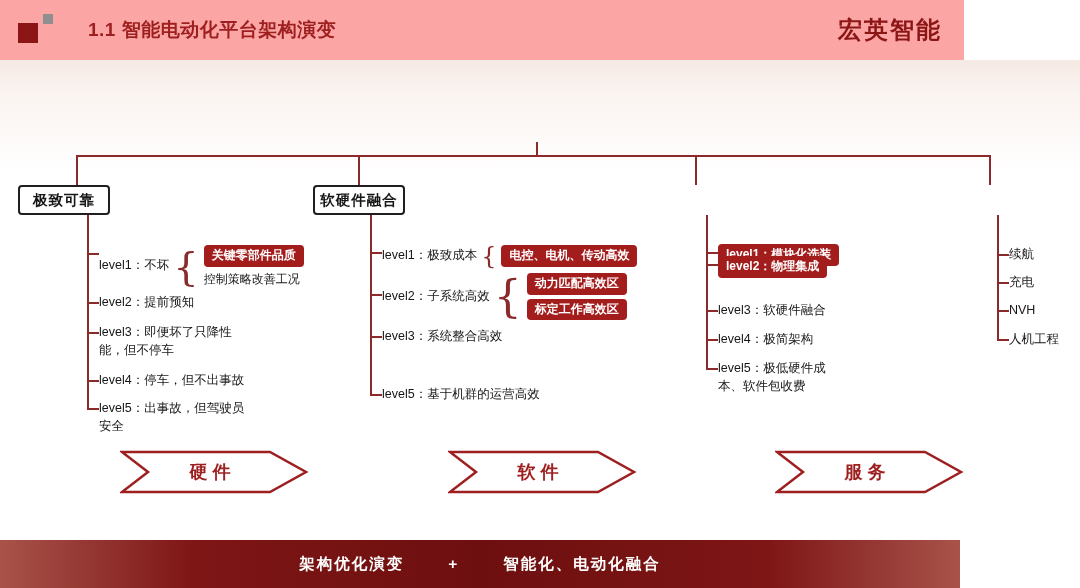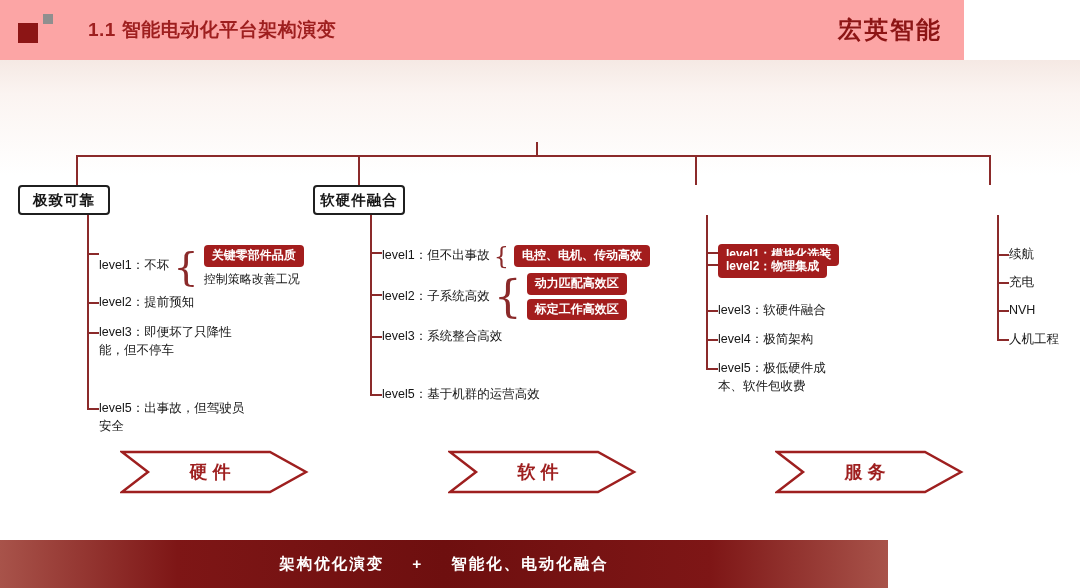--- a/index.html
+++ b/index.html
@@ -88,23 +88,23 @@
   #banner-2 { left:775px; }
   .banner svg { position:absolute; left:0; top:0; }
   .banner .blabel {
     position:absolute; left:28px; top:0; width:124px; height:44px;
     display:flex; align-items:center; justify-content:center;
     font-size:18px; font-weight:bold; color:#9E1F1F; letter-spacing:5px; text-indent:5px;
   }
 
   
   #footer {
-    position:absolute; left:0; bottom:0; width:888px; height:48px;
+    position:absolute; left:0; bottom:0; width:960px; height:48px;
     background:linear-gradient(90deg,#a8534a 0%,#7e1616 20%,#6e0f0f 50%,#7e1616 80%,#a8534a 100%);
-    display:flex; align-items:center; justify-content:center; gap:28px;
+    display:flex; align-items:center; justify-content:center; gap:44px;
     color:#fff; font-size:15.5px; font-weight:bold; letter-spacing:2px;
   }
 </style>
 </head>
 <body>
 
 <div id="stage">
 
   <div id="header">
     <div id="logo-mark">
@@ -133,27 +133,28 @@
       <div class="item group" style="top:30px;">
         <span class="nowrap">level1：不坏</span>
         <span class="brace b42"></span>
         <div class="stack">
           <span class="badge">关键零部件品质</span>
           <span class="subtext">控制策略改善工况</span>
         </div>
       </div>
       <div class="item" style="top:79px;"><span class="nowrap">level2：提前预知</span></div>
       <div class="item" style="top:109px;"><span class="wrap150">level3：即便坏了只降性能，但不停车</span></div>
+      <div class="item" style="top:157px;"><span class="nowrap">level4：停车，但不出事故</span></div>
       <div class="item" style="top:185px;"><span class="wrap150">level5：出事故，但驾驶员安全</span></div>
     </div>
 
     <div id="col-1" class="col">
       <div class="spine"></div>
       <div class="item group" style="top:29px;">
-        <span class="nowrap">level1：但不出事故</span>
+        <span class="nowrap">level1：极致成本</span>
         <span class="brace b24"></span>
         <span class="badge">电控、电机、传动高效</span>
       </div>
       <div class="item group tickmid" style="top:58px;">
         <span class="nowrap">level2：子系统高效</span>
         <span class="brace b46"></span>
         <div class="stack">
           <span class="badge">动力匹配高效区</span>
           <span class="badge">标定工作高效区</span>
         </div>

